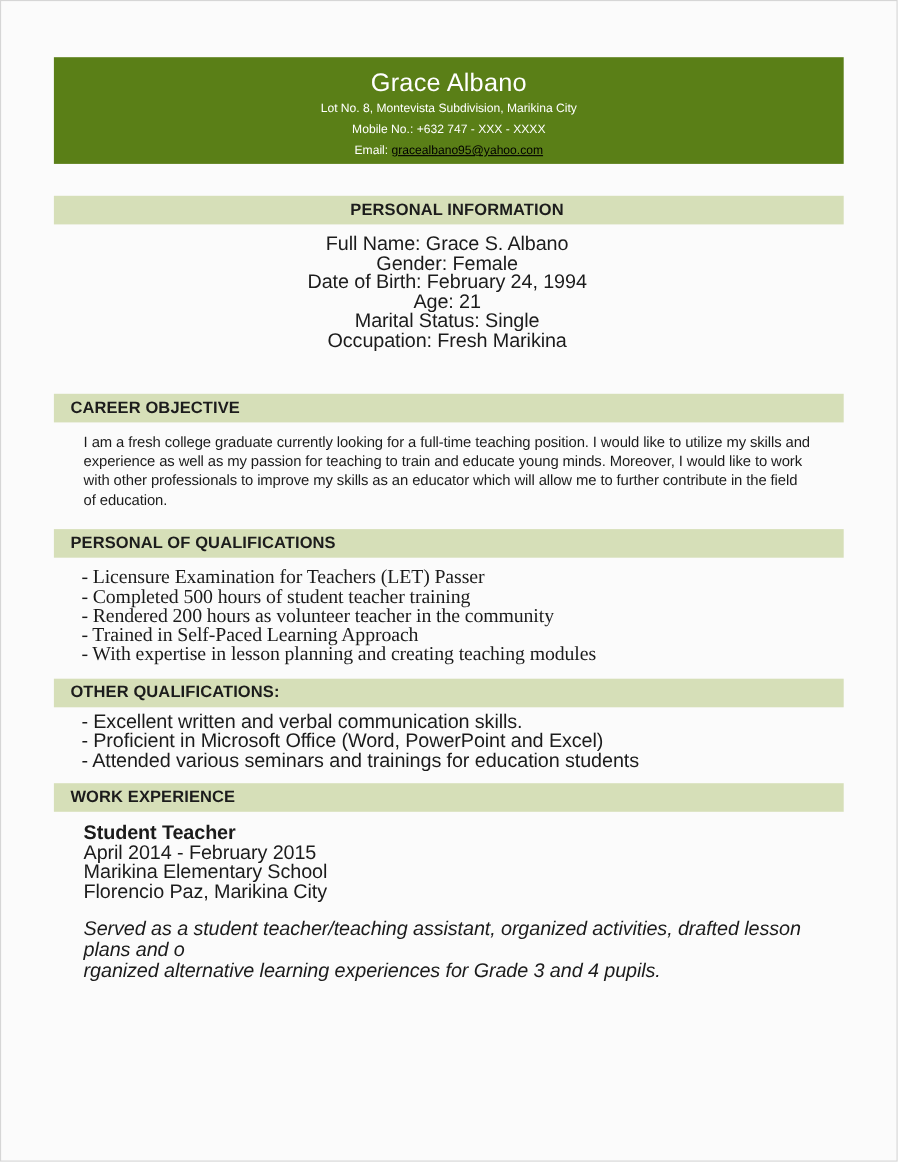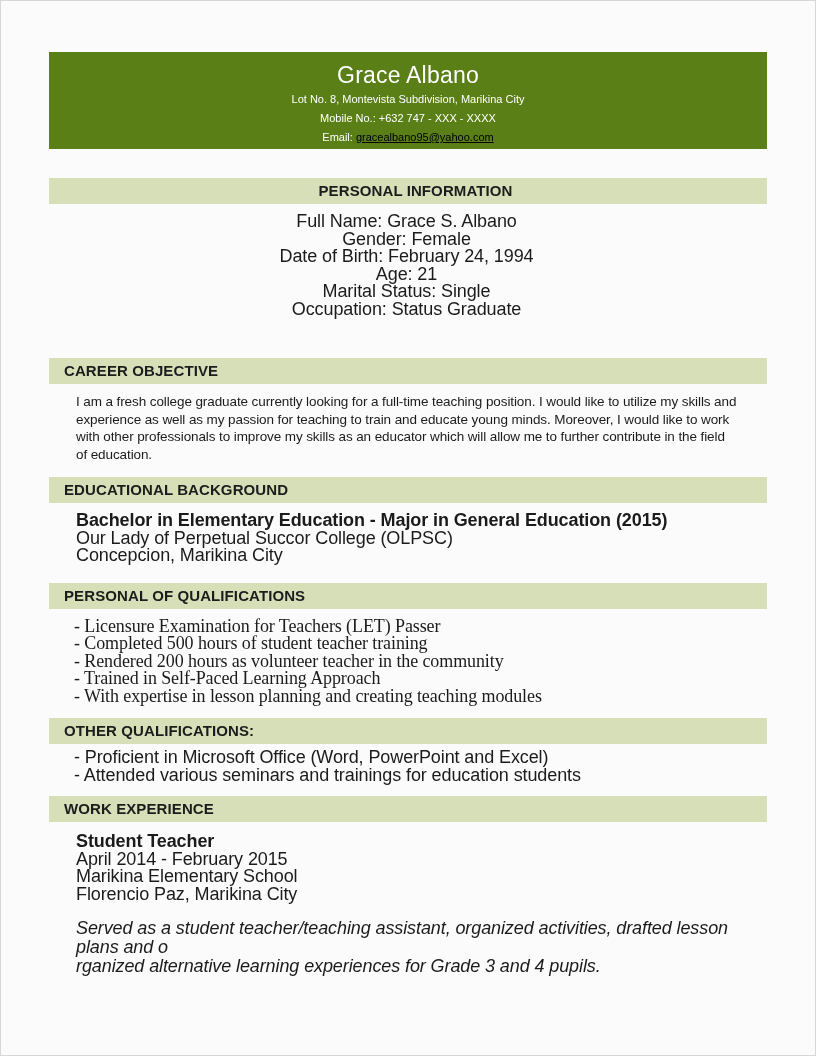--- a/index.html
+++ b/index.html
@@ -110,62 +110,53 @@
   <section class="sec sec-personal">
     <div class="band">
       <span class="band-title">PERSONAL INFORMATION</span>
     </div>
     <div class="sec-body">
       <div class="line">Full Name: Grace S. Albano</div>
       <div class="line">Gender: Female</div>
       <div class="line">Date of Birth: February 24, 1994</div>
       <div class="line">Age: 21</div>
       <div class="line">Marital Status: Single</div>
-      <div class="line">Occupation: Status Graduate</div>
+      <div class="line">Occupation: Fresh Marikina</div>
     </div>
   </section>
 
   <section class="sec sec-objective">
     <div class="band">
       <span class="band-title">CAREER OBJECTIVE</span>
     </div>
     <div class="sec-body">
       <p class="para">I am a fresh college graduate currently looking for a full-time teaching position. I would like to utilize my skills and experience as well as my passion for teaching to train and educate young minds. Moreover, I would like to work with other professionals to improve my skills as an educator which will allow me to further contribute in the field of education.</p>
     </div>
   </section>
 
-  <section class="sec sec-education">
-    <div class="band">
-      <span class="band-title">EDUCATIONAL BACKGROUND</span>
-    </div>
-    <div class="sec-body">
-      <div class="line bold">Bachelor in Elementary Education - Major in General Education (2015)</div>
-      <div class="line">Our Lady of Perpetual Succor College (OLPSC)</div>
-      <div class="line">Concepcion, Marikina City</div>
-    </div>
-  </section>
 
   <section class="sec sec-summary">
     <div class="band">
       <span class="band-title">PERSONAL OF QUALIFICATIONS</span>
     </div>
     <div class="sec-body">
       <div class="line">- Licensure Examination for Teachers (LET) Passer</div>
       <div class="line">- Completed 500 hours of student teacher training</div>
       <div class="line">- Rendered 200 hours as volunteer teacher in the community</div>
       <div class="line">- Trained in Self-Paced Learning Approach</div>
       <div class="line">- With expertise in lesson planning and creating teaching modules</div>
     </div>
   </section>
 
   <section class="sec sec-other">
     <div class="band">
       <span class="band-title">OTHER QUALIFICATIONS:</span>
     </div>
     <div class="sec-body">
+      <div class="line">- Excellent written and verbal communication skills.</div>
       <div class="line">- Proficient in Microsoft Office (Word, PowerPoint and Excel)</div>
       <div class="line">- Attended various seminars and trainings for education students</div>
     </div>
   </section>
 
   <section class="sec sec-work">
     <div class="band">
       <span class="band-title">WORK EXPERIENCE</span>
     </div>
     <div class="sec-body">

